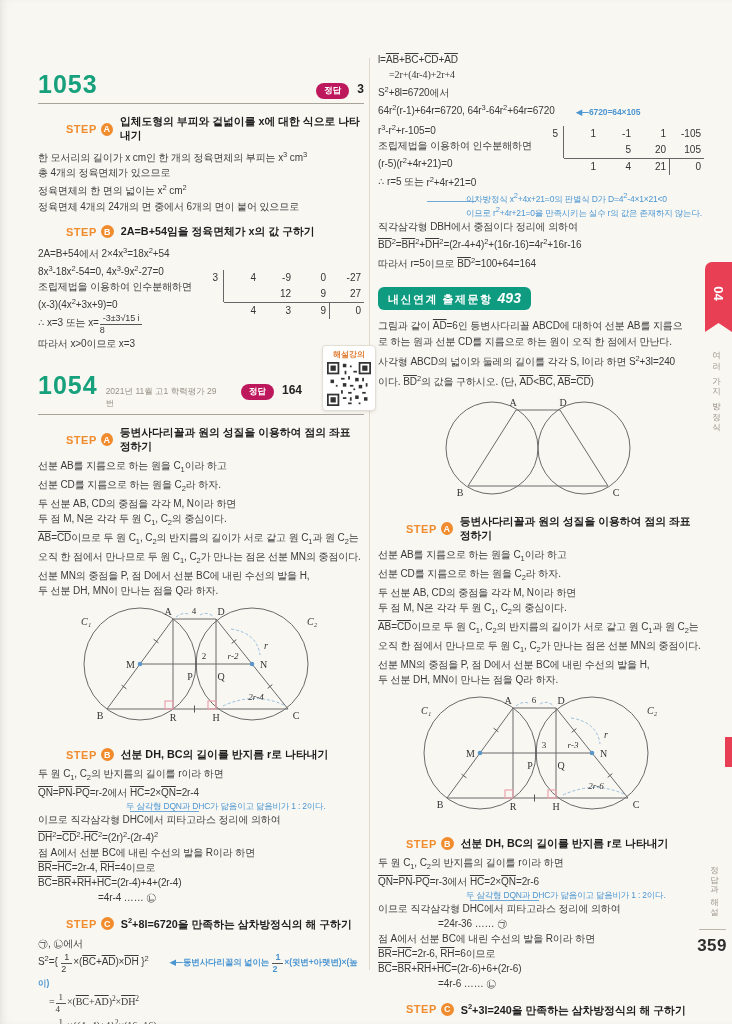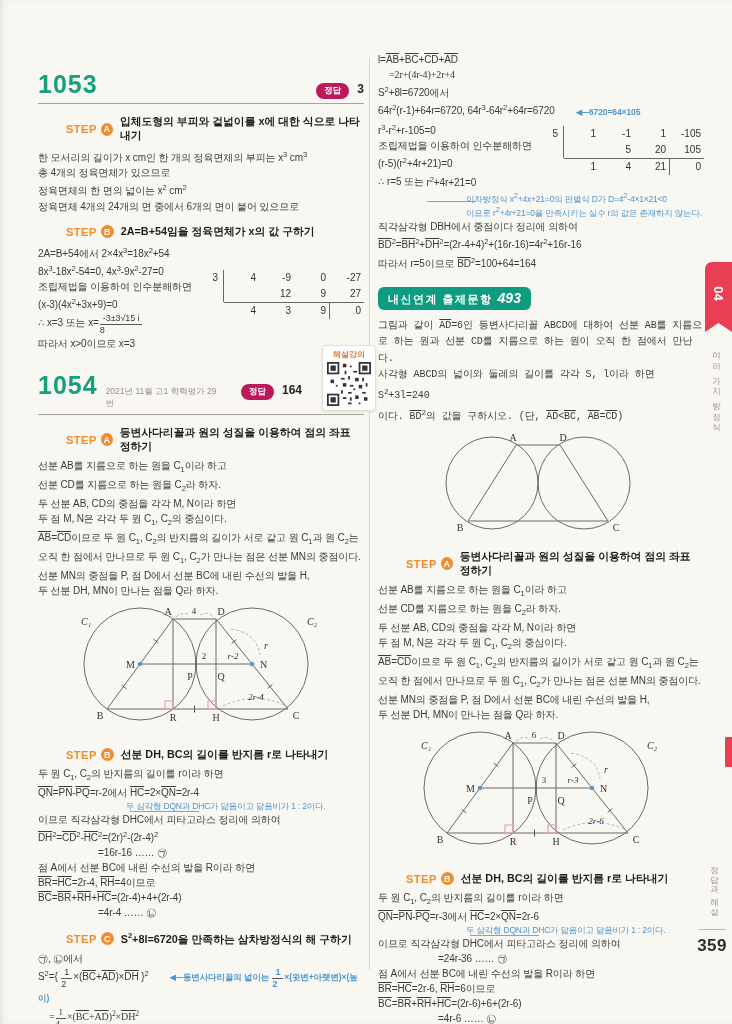--- a/index.html
+++ b/index.html
@@ -60,21 +60,21 @@
   .dashg path{fill:none;stroke:#8cb8da;stroke-width:.9;stroke-dasharray:3 2;}
   .bdot{fill:#5b97c9;}
   text.lb{font-size:10px;fill:#333;font-family:"Liberation Serif","DejaVu Serif",serif;}
   text.it{font-style:italic;}
   text.sm{font-size:9px;}
 
   
   .linked-badge{display:inline-block;background:#0f9b80;color:#fff;font-weight:bold;font-size:11px;
                 padding:3px 10px;border-radius:6px;letter-spacing:1.5px;margin:16px 0 8px;}
   .linked-num{font-size:14px;font-style:italic;margin-left:5px;letter-spacing:0;}
-  .stmt .mline{line-height:16.5px;font-family:Liberation Mono, monospace;}
+  .stmt .mline{line-height:16.5px;}
 
   
   .qr-box{position:absolute;right:-12px;top:-26px;background:#fff;border:1px solid #e3ded4;border-radius:4px;
           padding:3px 4px 4px;box-shadow:0 1px 3px rgba(0,0,0,.1);text-align:center;}
   .qr-label{color:#e07a2e;font-size:8px;font-weight:bold;margin-bottom:2px;}
   .qr-svg{width:44px;height:44px;display:block;}
 
   
   .side-tab{position:absolute;right:0;top:262px;width:27px;height:70px;background:#e83f55;
             border-top-left-radius:7px;clip-path:polygon(0 0,100% 0,100% 100%,50% 87%,0 100%);}
@@ -274,21 +274,20 @@
       <span class="step-word">STEP</span>
       <span class="step-circ">B</span>
       <span class="step-title">선분 DH, BC의 길이를 반지름 r로 나타내기</span>
     </div>
     <div class="mlines">
         <div class="mline">두 원 C<sub>1</sub>, C<sub>2</sub>의 반지름의 길이를 r이라 하면</div>
         <div class="mline"><span class="ol">QN</span>=<span class="ol">PN</span>-<span class="ol">PQ</span>=r-2에서 <span class="ublue"><span class="ol">HC</span>=2×<span class="ol">QN</span>=2r-4</span></div>
         <div class="bnote-line">두 삼각형 DQN과 DHC가 닮음이고 닮음비가 1 : 2이다.</div>
         <div class="mline">이므로 직각삼각형 DHC에서 피타고라스 정리에 의하여</div>
         <div class="mline"><span class="ol">DH</span><sup>2</sup>=<span class="ol">CD</span><sup>2</sup>-<span class="ol">HC</span><sup>2</sup>=(2r)<sup>2</sup>-(2r-4)<sup>2</sup></div>
-        <div class="mline ind1">=16r-16 …… ㉠</div>
         <div class="mline">점 A에서 선분 BC에 내린 수선의 발을 R이라 하면</div>
         <div class="mline"><span class="ol">BR</span>=<span class="ol">HC</span>=2r-4, <span class="ol">RH</span>=4이므로</div>
         <div class="mline"><span class="ol">BC</span>=<span class="ol">BR</span>+<span class="ol">RH</span>+<span class="ol">HC</span>=(2r-4)+4+(2r-4)</div>
         <div class="mline ind1">=4r-4 …… ㉡</div>
       </div>
 
     <div class="step-head">
       <span class="step-word">STEP</span>
       <span class="step-circ">C</span>
       <span class="step-title">S<sup>2</sup>+8l=6720을 만족하는 삼차방정식의 해 구하기</span>

